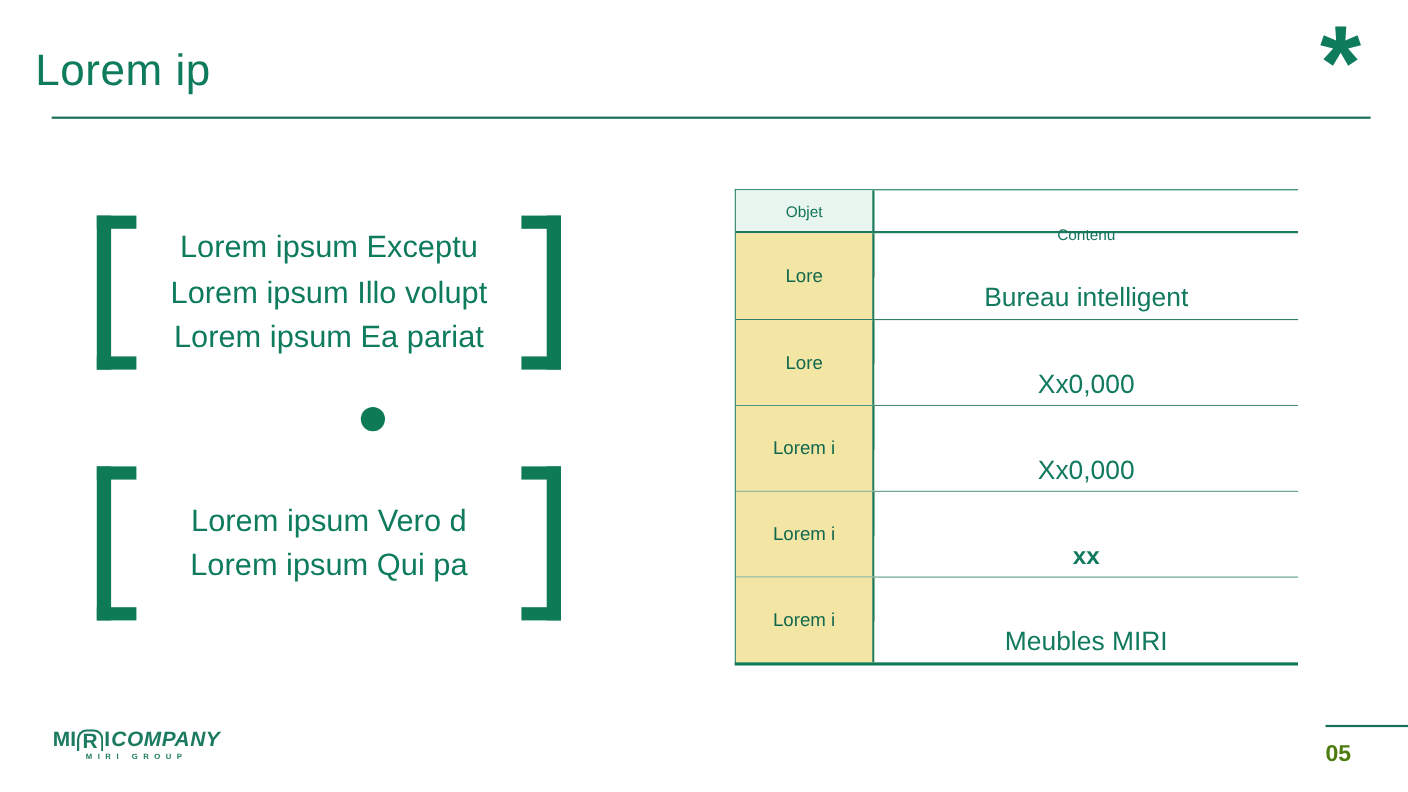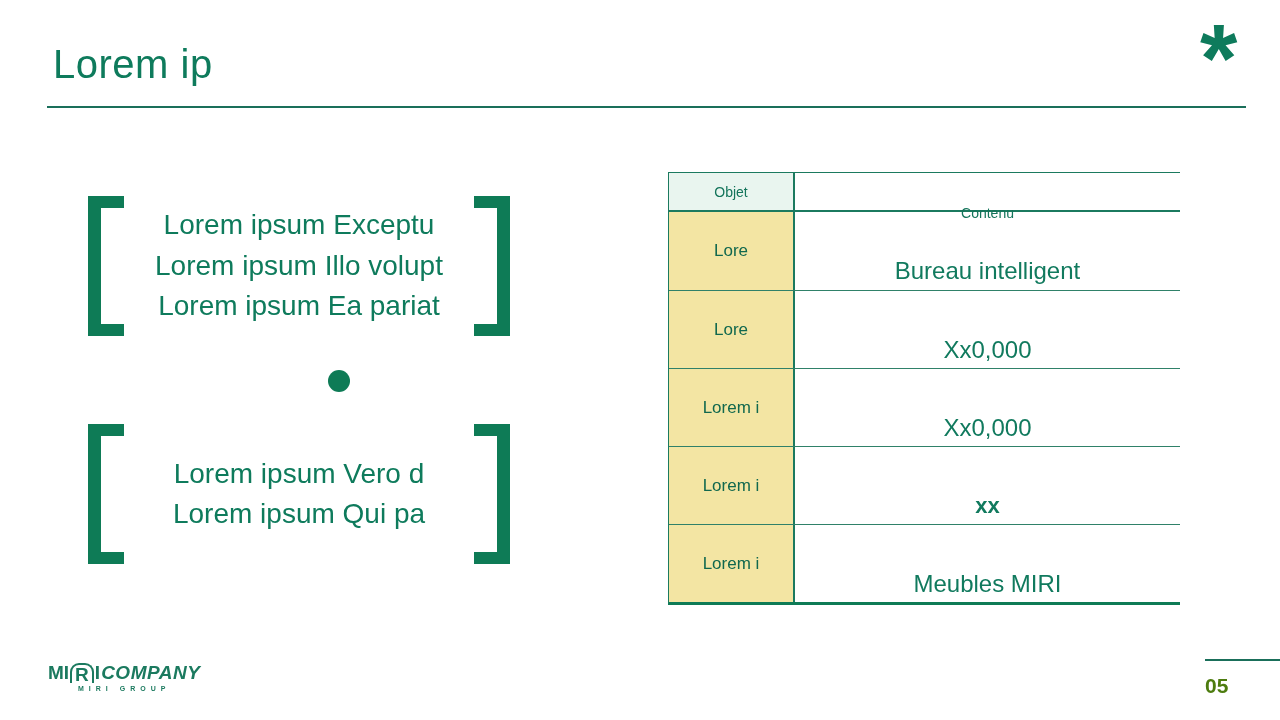--- a/index.html
+++ b/index.html
@@ -10,21 +10,21 @@
     position: relative;
     width: 1280px;
     height: 720px;
     background: #ffffff;
     overflow: hidden;
   }
 
   
   .page-title {
     position: absolute;
-    left: 53px;
+    left: 32px;
     top: 42px;
     font-size: 40px;
     font-weight: 500;
     color: #0e7b5c;
     letter-spacing: 0.5px;
   }
   .asterisk {
     position: absolute;
     left: 1200px;
     top: 10px;

